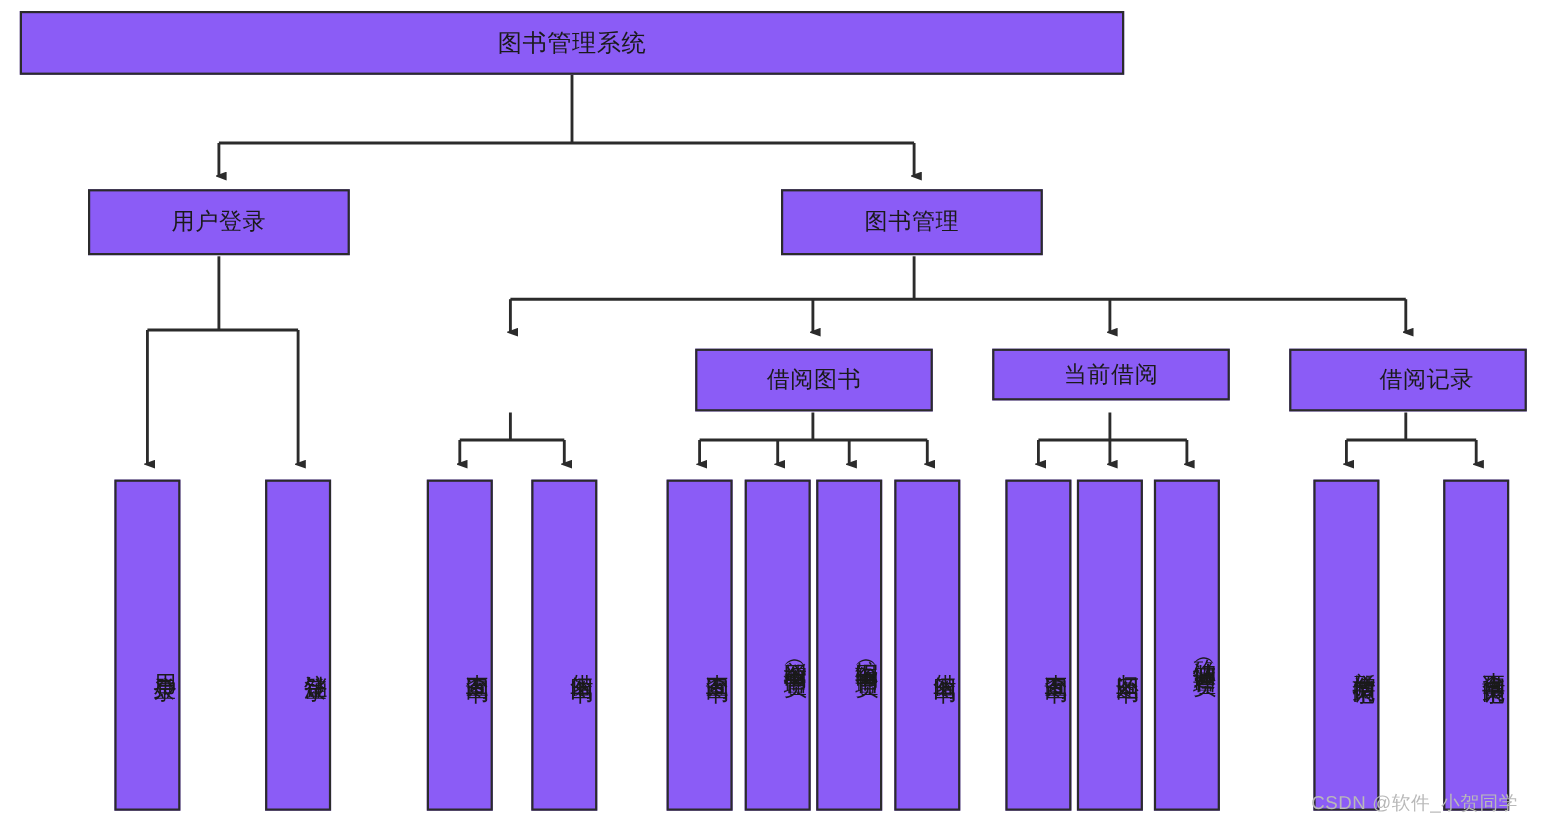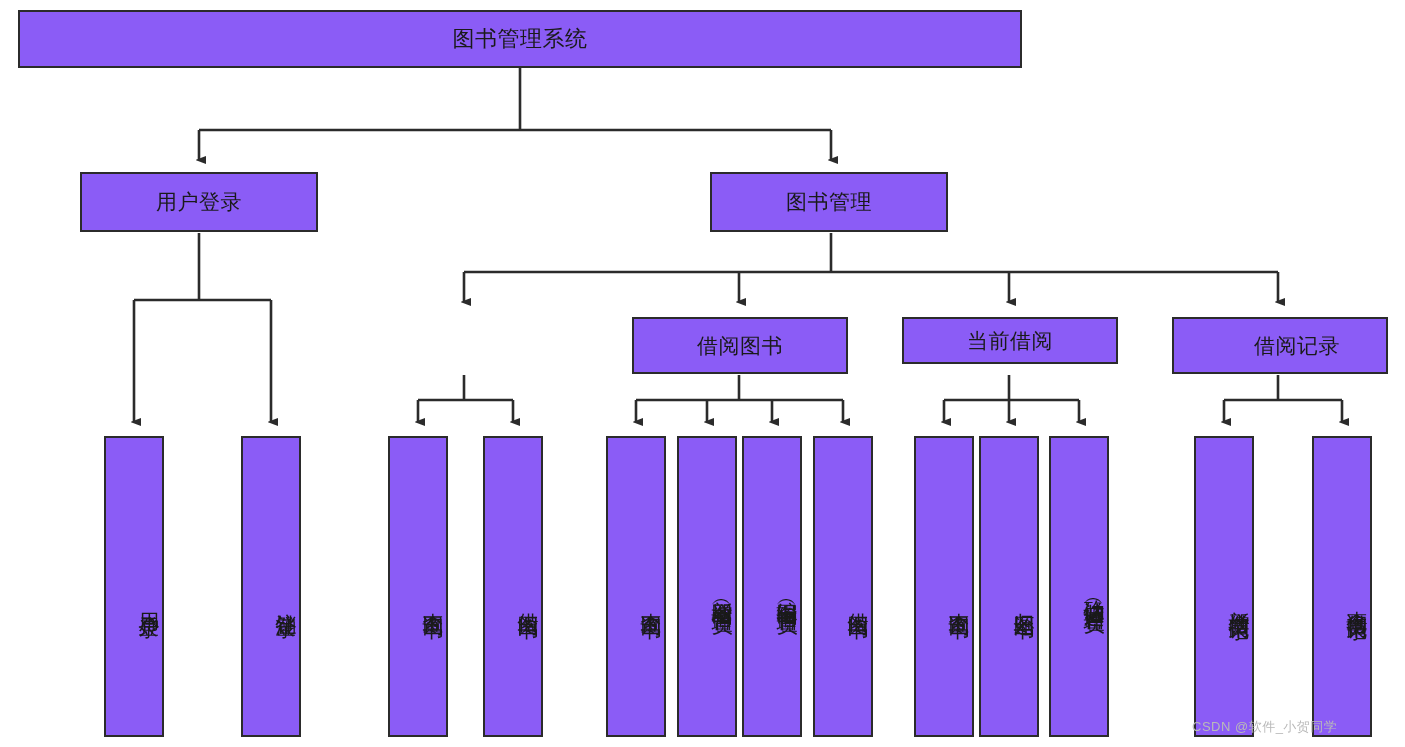--- a/index.html
+++ b/index.html
@@ -5,21 +5,21 @@
   html,body{margin:0;padding:0;background:#ffffff;}
   body{width:1405px;height:747px;overflow:hidden;font-family:"Liberation Sans","DejaVu Sans",sans-serif;}
   #diagram-root{position:relative;width:1405px;height:747px;background:#ffffff;}
   svg.wires{position:absolute;left:0;top:0;width:1405px;height:747px;}
   .node{position:absolute;box-sizing:border-box;border:2.2px solid #2b2b2b;background:#8b5cf6;
         display:flex;align-items:center;justify-content:center;color:#1a1a1a;}
   .node.horiz{font-size:21px;line-height:1.1;letter-spacing:.5px;}
   .node.root{font-size:22px;}
   .node.vert{writing-mode:vertical-rl;text-orientation:upright;font-size:21px;line-height:1.25;
              letter-spacing:2px;padding-top:26px;align-items:flex-start;justify-content:center;}
-  .watermark{position:absolute;color:#b9b9b9;font-size:13px;white-space:nowrap;letter-spacing:.5px;}
+  .watermark{position:absolute;color:#b9b9b9;font-size:17px;white-space:nowrap;letter-spacing:.5px;}
 </style>
 </head>
 <body>
 
 <div id="diagram-root">
 
   <svg class="wires" viewBox="0 0 1405 747" xmlns="http://www.w3.org/2000/svg">
     <defs>
       <marker id="arrow" markerWidth="10" markerHeight="10" refX="4" refY="7" orient="auto" markerUnits="userSpaceOnUse">
         <path d="M0,0 L8,0 L4,11 Z" fill="#2b2b2b"></path>

